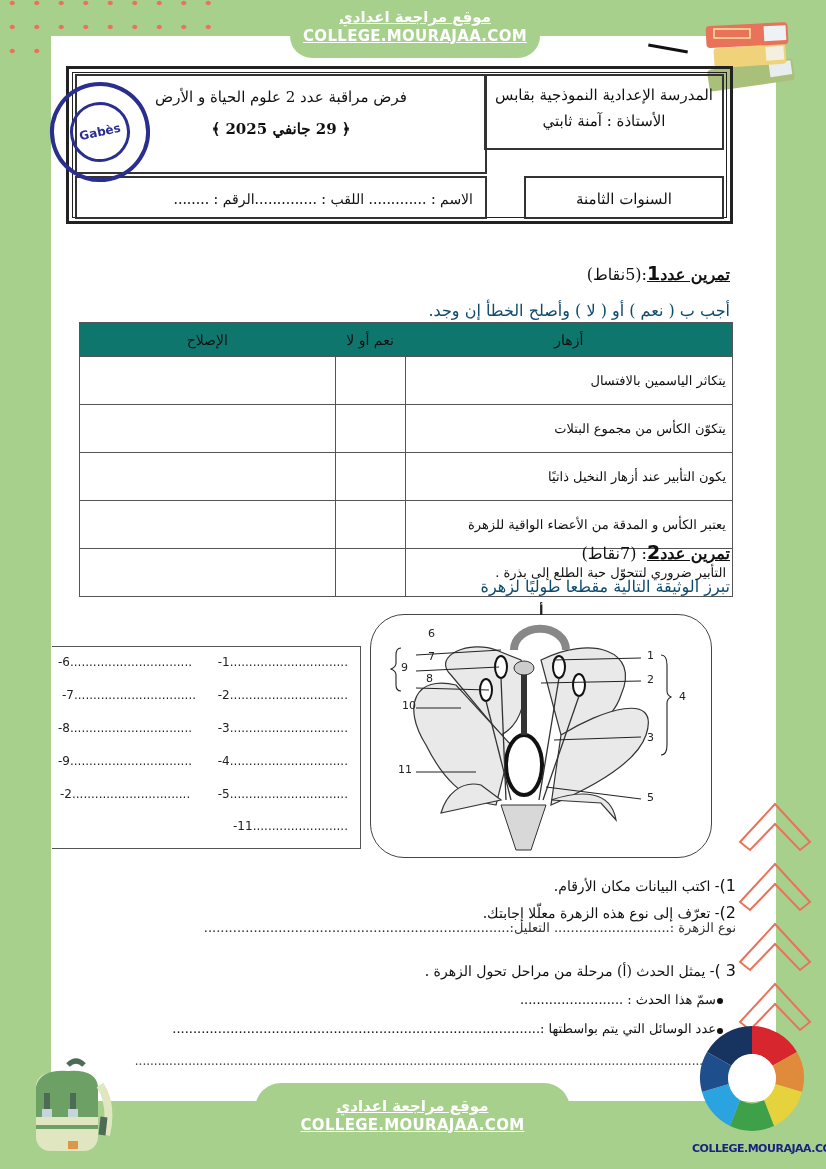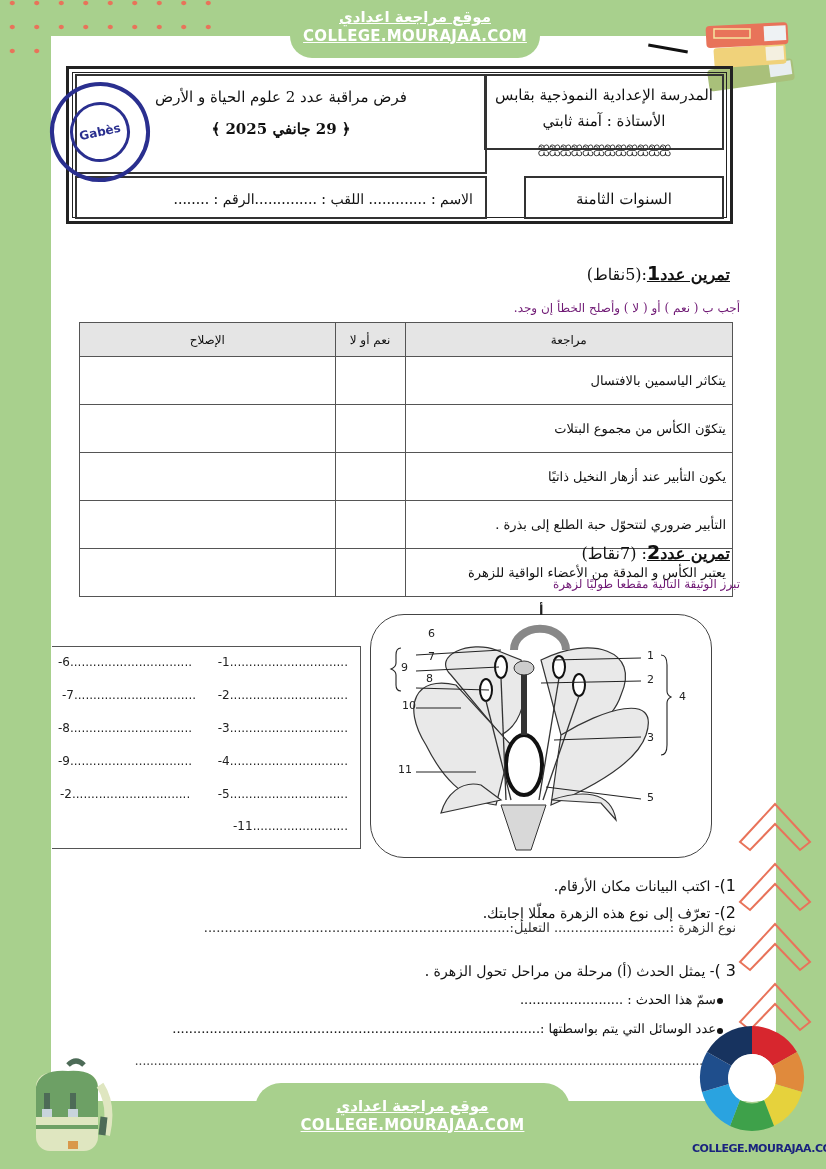--- a/index.html
+++ b/index.html
@@ -55,28 +55,28 @@
     display: flex; align-items: center; justify-content: center;
   }
 
   .books { position: absolute; left: 700px; top: 12px; width: 100px; height: 80px; }
   .pen-line { position: absolute; left: 648px; top: 47px; width: 40px; height: 3px; background: #111; transform: rotate(10deg); }
 
   .rtl { direction: rtl; text-align: right; }
   .ex-title { position: absolute; right: 96px; font-size: 16px; }
   .ex-title .t { text-decoration: underline; font-weight: bold; }
   .ex-title .num { font-family: "DejaVu Sans", sans-serif; font-size: 19px; font-weight: bold; }
-  .instr { position: absolute; right: 86px; font-size: 12px; color: #701a75; }
+  .instr { position: absolute; right: 96px; font-size: 16px; color: #0c4a6e; }
 
   table.t1 {
     position: absolute; left: 79px; top: 322px; width: 654px;
     border-collapse: collapse; direction: rtl; font-size: 13px;
   }
   table.t1 th, table.t1 td { border: 1px solid #555; height: 48px; padding: 0 6px; }
-  table.t1 th { background: #e5e5e5; font-weight: normal; font-size: 12px; height: 34px; }
+  table.t1 th { background: #0f766e; font-weight: normal; font-size: 14px; height: 34px; }
   table.t1 td.s { text-align: right; }
   .c1 { width: 328px; } .c2 { width: 70px; } .c3 { width: 256px; }
 
   .answers-box {
     position: absolute; left: 52px; top: 646px; width: 309px; height: 203px;
     border: 1px solid #555; border-left: none;
     font-family: "DejaVu Sans", sans-serif; font-size: 12px; color: #222;
   }
   .ans { position: absolute; letter-spacing: 0; white-space: nowrap; }
 
@@ -114,21 +114,20 @@
   <rect x="6" y="12" width="82" height="22" rx="4" fill="#e8735a" transform="rotate(-3 50 23)"></rect>
   <rect x="64" y="15" width="22" height="15" fill="#eef2f4" transform="rotate(-3 50 23)"></rect>
   <rect x="14" y="17" width="36" height="9" fill="none" stroke="#f5e6a0" stroke-width="1.5"></rect>
 </svg>
 <div class="pen-line"></div>
 
 <div class="header">
   <div class="hcell h-right-top">
     <div class="line" style="margin-top:6px">المدرسة الإعدادية النموذجية بقابس</div>
     <div class="line">الأستاذة : آمنة ثابتي</div>
-    <div class="line ornament">ஐஐஐஐஐஐஐஐஐஐஐஐ</div>
   </div>
   <div class="hcell h-left-top">
     <div class="line" style="margin-top:8px;font-size:15px">فرض مراقبة عدد 2  علوم الحياة و الأرض</div>
     <div class="line date" style="margin-top:6px">﴿ 29 جانفي  2025 ﴾</div>
   </div>
   <div class="hcell h-right-bot">
     <div class="line" style="margin-top:8px">السنوات الثامنة</div>
   </div>
   <div class="hcell h-left-bot">
     <div class="line" style="margin-top:8px;text-align:right;padding-right:12px;font-size:14px">الاسم : ............. اللقب : ..............الرقم : ........</div>
@@ -140,21 +139,21 @@
 </div>
 
 <div class="ex-title rtl" style="top:262px">
   <span class="t"><span>تمرين عدد</span><span class="num">1</span></span><span>:(5نقاط)</span>
 </div>
 <div class="instr rtl" style="top:301px">أجب ب ( نعم ) أو ( لا ) وأصلح الخطأ إن وجد.</div>
 
 <table class="t1">
   <thead>
     <tr>
-      <th class="c1">مراجعة</th>
+      <th class="c1">أزهار</th>
       <th class="c2">نعم أو لا</th>
       <th class="c3">الإصلاح</th>
     </tr>
   </thead>
   <tbody>
     <tr>
       <td class="s">يتكاثر الياسمين بالافتسال</td>
       <td></td>
       <td></td>
     </tr>
@@ -162,26 +161,26 @@
       <td class="s">يتكوّن الكأس من مجموع البتلات</td>
       <td></td>
       <td></td>
     </tr>
     <tr>
       <td class="s">يكون التأبير عند أزهار النخيل ذاتيًا</td>
       <td></td>
       <td></td>
     </tr>
     <tr>
+      <td class="s">يعتبر الكأس و المدقة من الأعضاء الواقية للزهرة</td>
+      <td></td>
+      <td></td>
+    </tr>
+    <tr>
       <td class="s">التأبير ضروري لتتحوّل حبة الطلع إلى بذرة .</td>
-      <td></td>
-      <td></td>
-    </tr>
-    <tr>
-      <td class="s">يعتبر الكأس و المدقة من الأعضاء الواقية للزهرة</td>
       <td></td>
       <td></td>
     </tr>
   </tbody>
 </table>
 
 <div class="ex-title rtl" style="top:541px">
   <span class="t"><span>تمرين عدد</span><span class="num">2</span></span><span>: (7نقاط)</span>
 </div>
 <div class="instr rtl" style="top:577px">تبرز الوثيقة التالية مقطعا طوليًا لزهرة</div>

